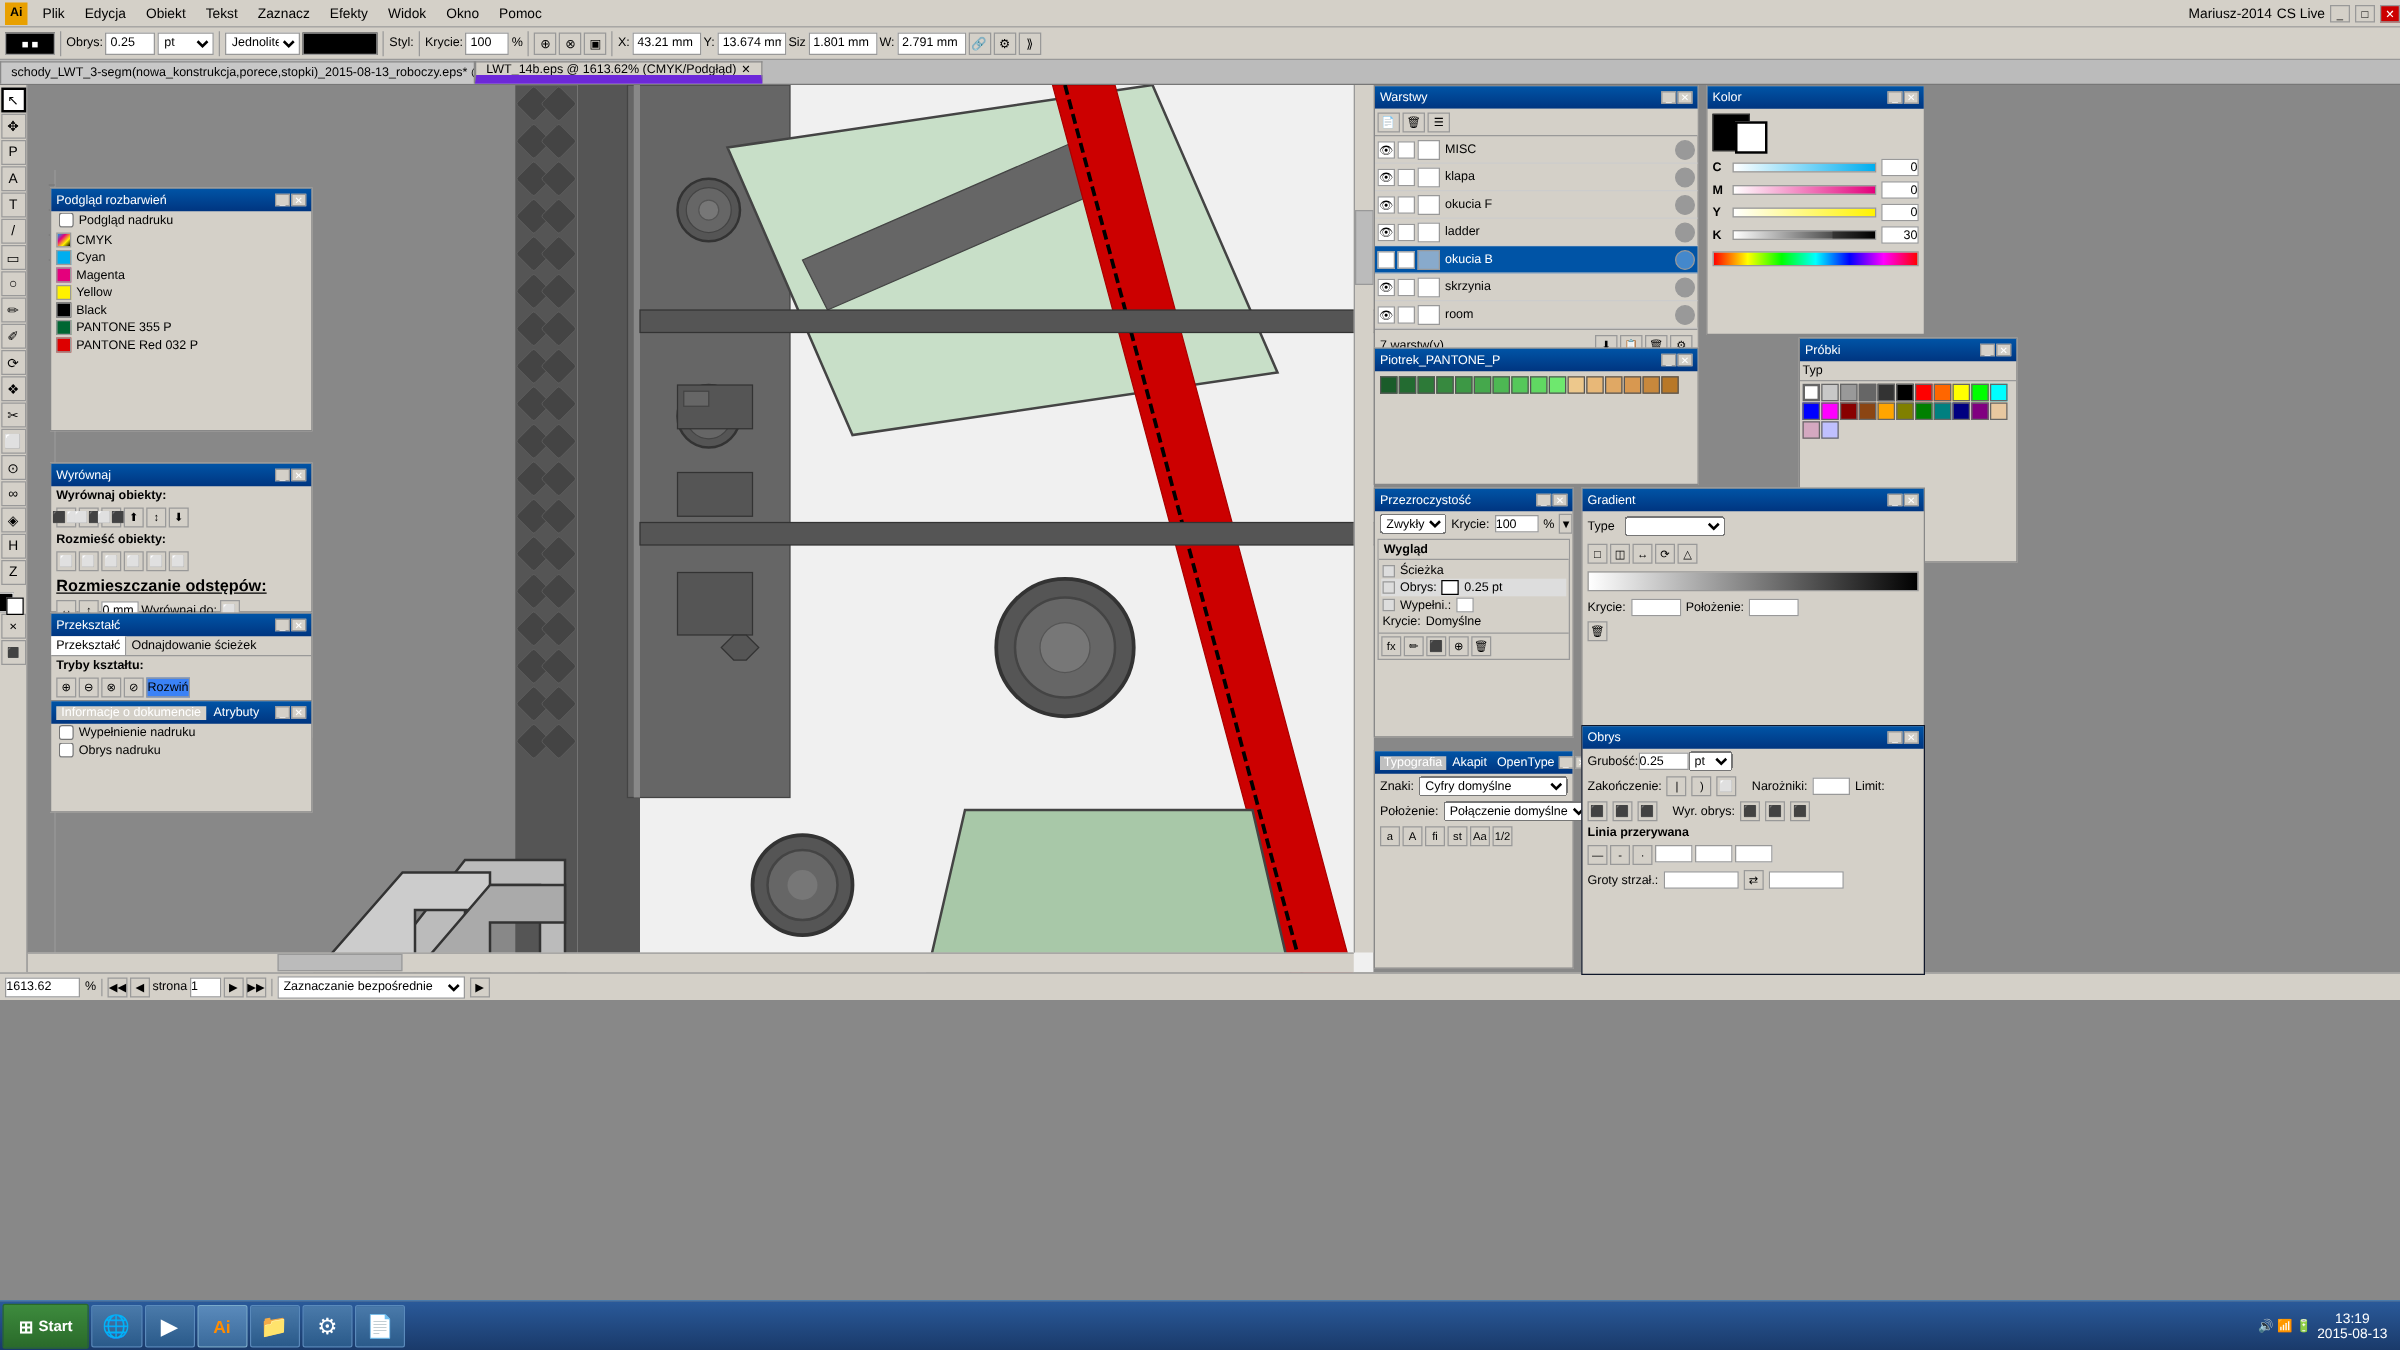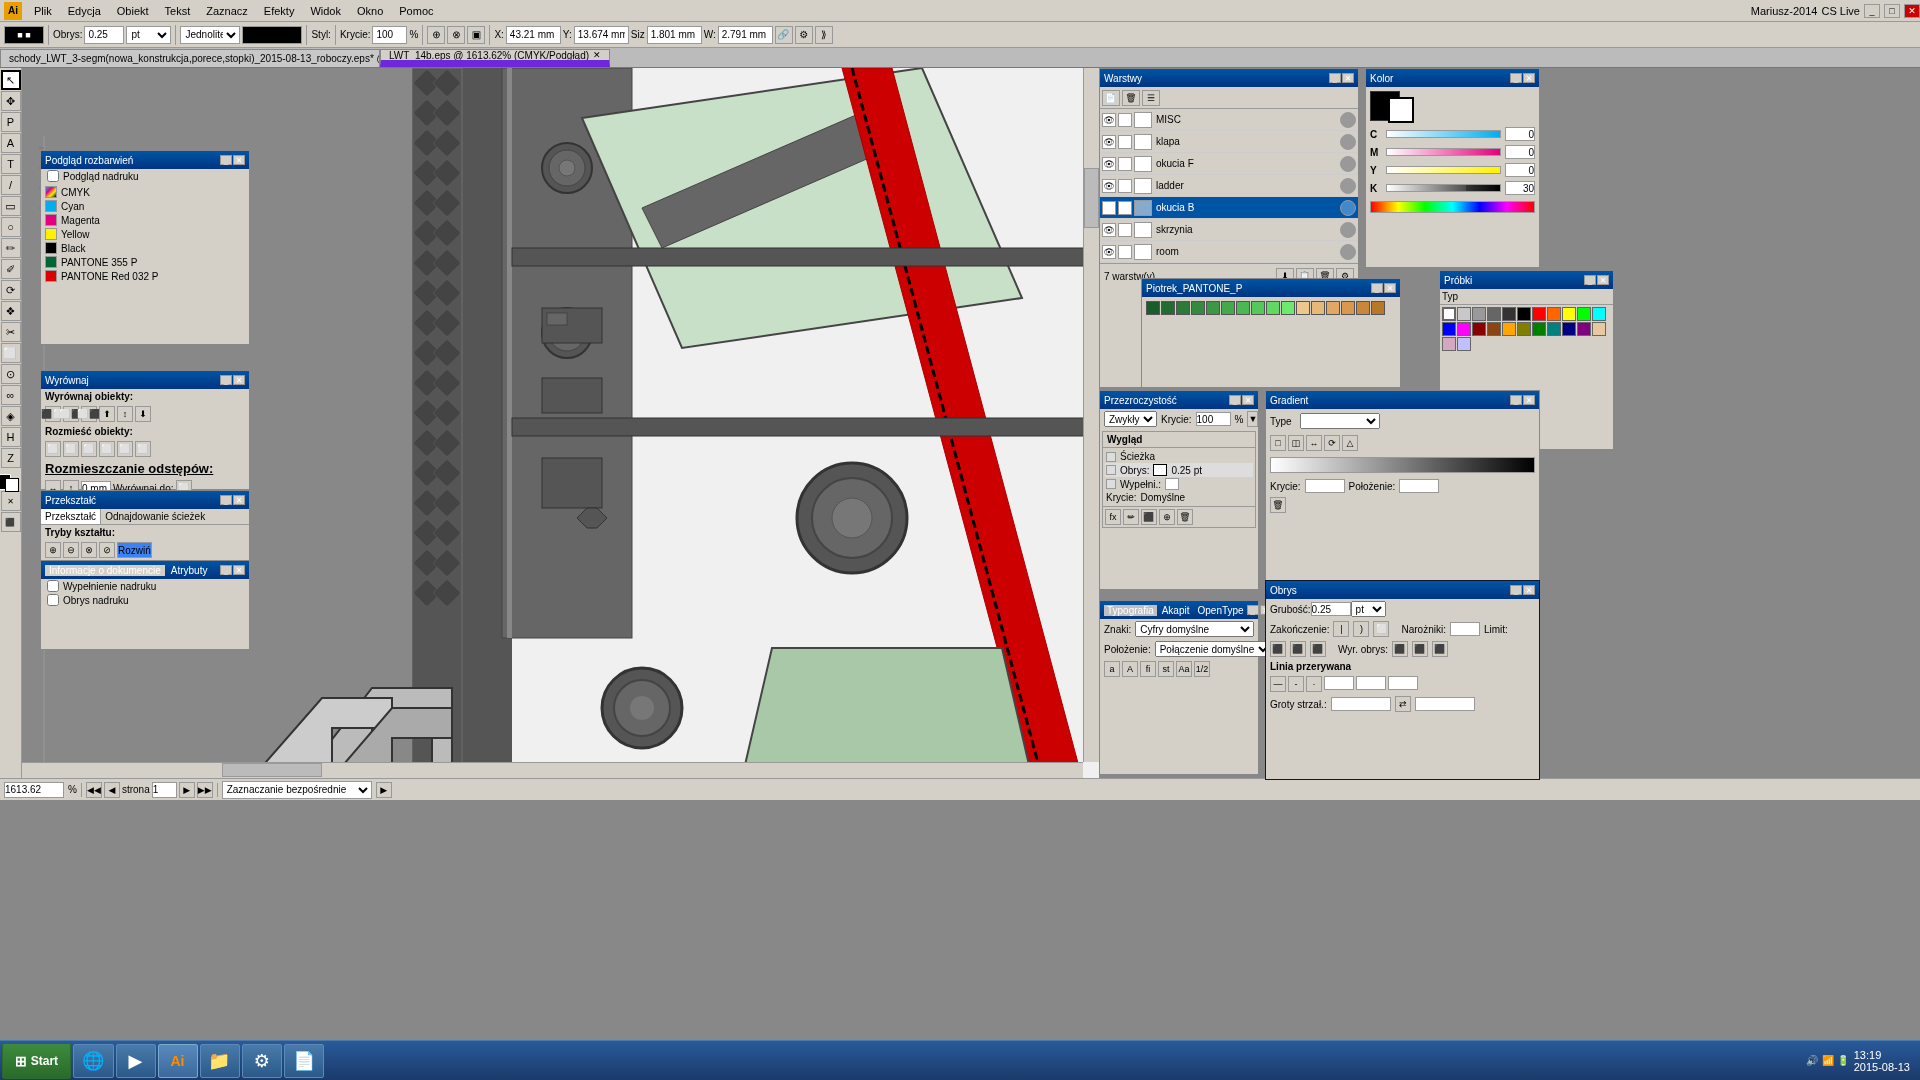--- a/index.html
+++ b/index.html
@@ -104,21 +104,21 @@
     }
     .taskbar-app.active {
       background: linear-gradient(to bottom, #5a8abb, #3a6a9b);
       border: 1px solid #7aaacb;
     }
     .taskbar-icon { font-size: 18px; }
     .taskbar-right {
       margin-left: auto; display: flex; align-items: center; gap: 4px;
       color: #fff; font-size: 10px; padding-right: 8px;
     }
-    .taskbar-time { font-size: 11px; text-align: left; }
+    .taskbar-time { font-size: 11px; text-align: center; }
 
     
     #warstwy-panel {
       position: absolute; top: 68px; left: 1099px; width: 260px; height: 320px;
       background: #d4d0c8; border: 1px solid #888;
     }
     .panel-title-bar {
       height: 18px; background: linear-gradient(to bottom, #0054a6, #003580);
       color: #fff; font-size: 10px; display: flex; align-items: center; padding: 0 4px;
       justify-content: space-between;
@@ -179,21 +179,21 @@
 
     
     #info-panel {
       position: absolute; top: 560px; left: 40px; width: 210px; height: 90px;
       background: #d4d0c8; border: 1px solid #888;
     }
 
     
     #piotrek-panel {
       position: absolute; top: 278px; left: 1099px; width: 260px; height: 110px;
-      background: #d4d0c8; border: 1px solid #888; margin-left: 42px;
+      background: #d4d0c8; border: 1px solid #888;
     }
 
     
     #typo-panel {
       position: absolute; top: 600px; left: 1099px; width: 160px; height: 175px;
       background: #d4d0c8; border: 1px solid #888;
     }
 
     
     #obrys-panel {

